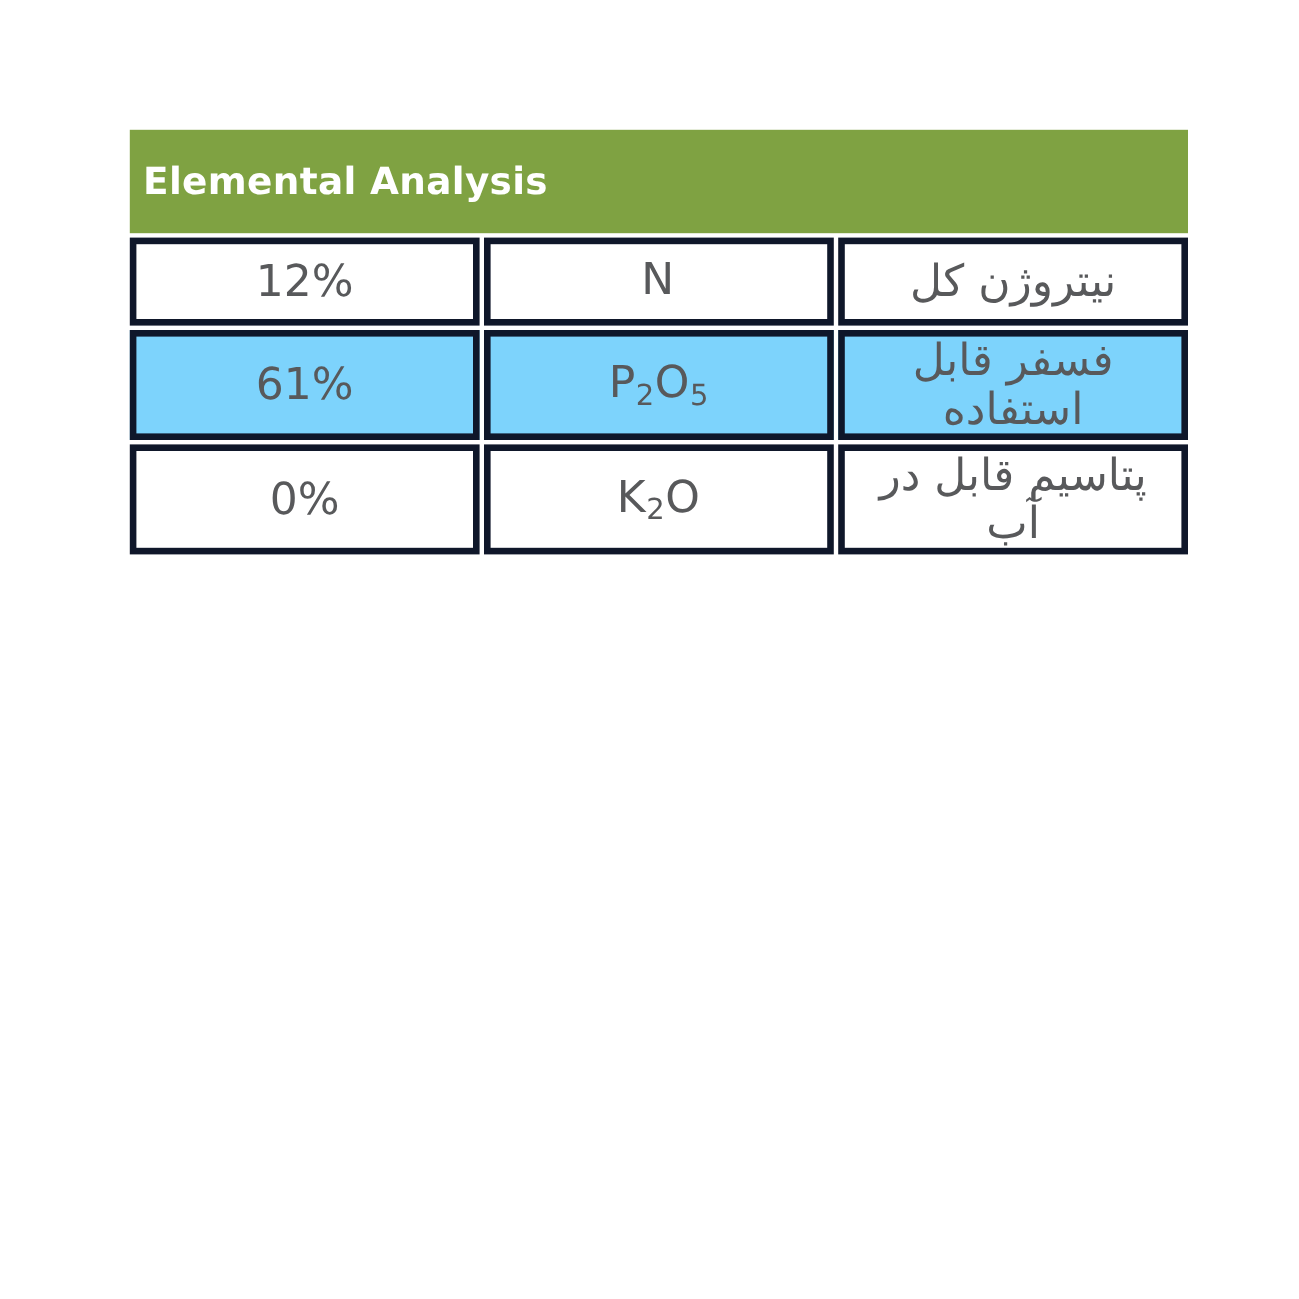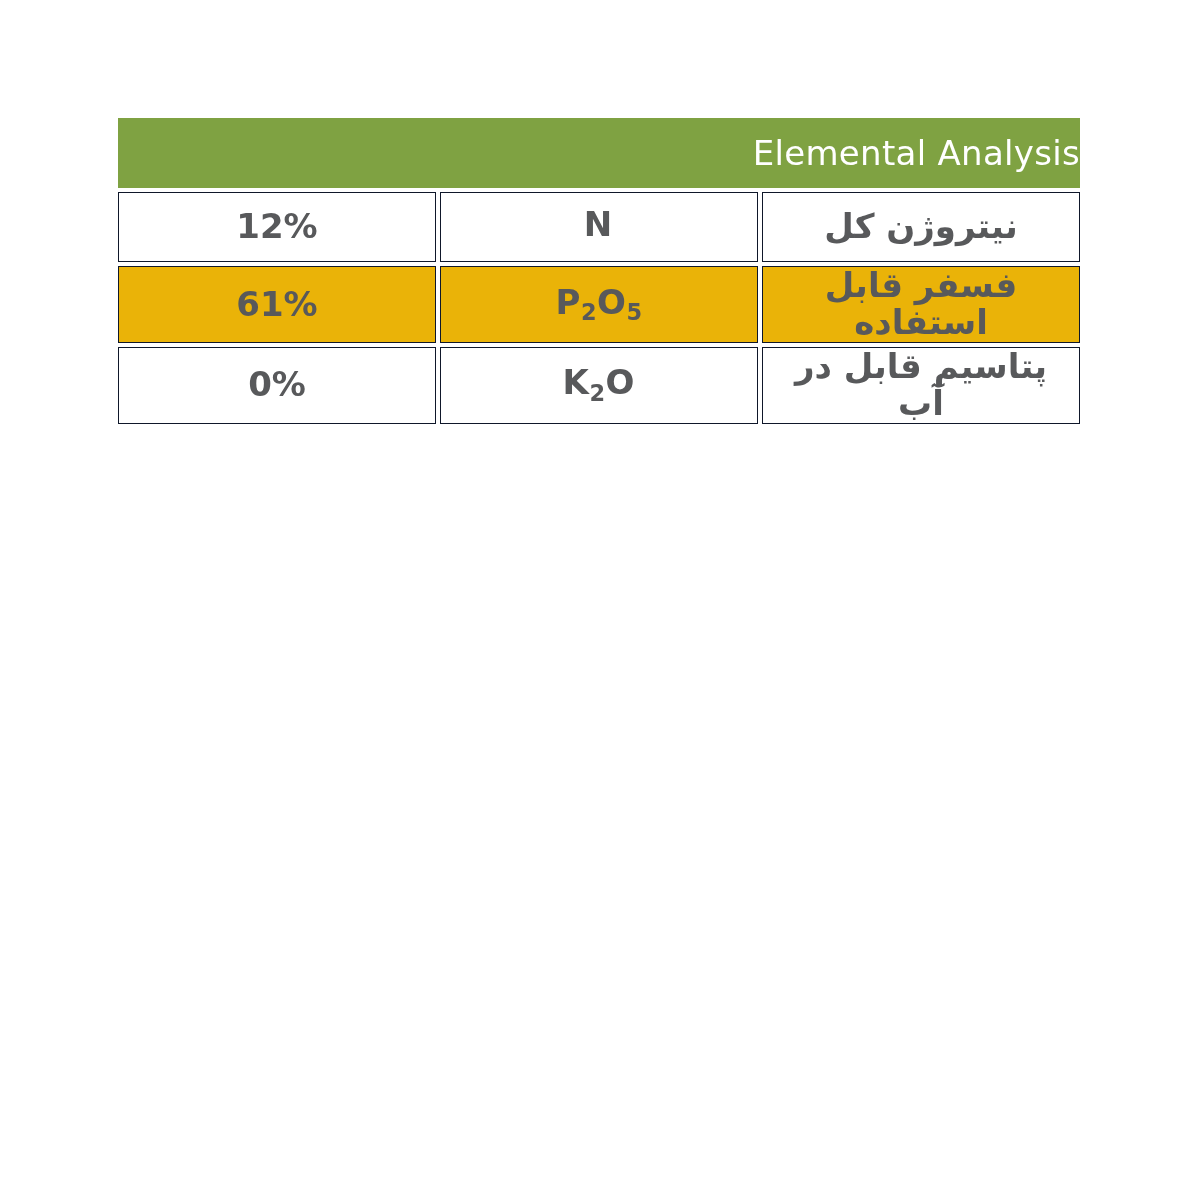--- a/index.html
+++ b/index.html
@@ -27,40 +27,40 @@
   }
   table.analysis {
     width: 970px;
     border-collapse: separate;
     border-spacing: 4px 4px;
     table-layout: fixed;
   }
   table.analysis thead th {
     background: #7fa242;
     color: #ffffff;
-    font-weight: 400;
+    font-weight: 700;
     font-size: 34px;
     letter-spacing: 0.3px;
     height: 70px;
-    padding: 0;
-    text-align: right;
+    padding: 12px;
+    text-align: left;
     border: none;
   }
   table.analysis tbody td {
-    border: 1px solid #0f172a;
+    border: 6px solid #0f172a;
     background: #ffffff;
     height: 68px;
     padding: 0 20px;
-    font-size: 34px;
-    font-weight: 700;
+    font-size: 40px;
+    font-weight: 400;
     vertical-align: middle;
     line-height: 1.1;
   }
   table.analysis tbody tr.alt td {
-    background: #eab308;
+    background: #7dd3fc;
     margin-top: 31px;
   }
   td.col-name {
     width: 488px;
     text-align: center;
     direction: rtl;
     padding-left: 18px;
     padding-right: 18px;
   }
   td.col-symbol {

